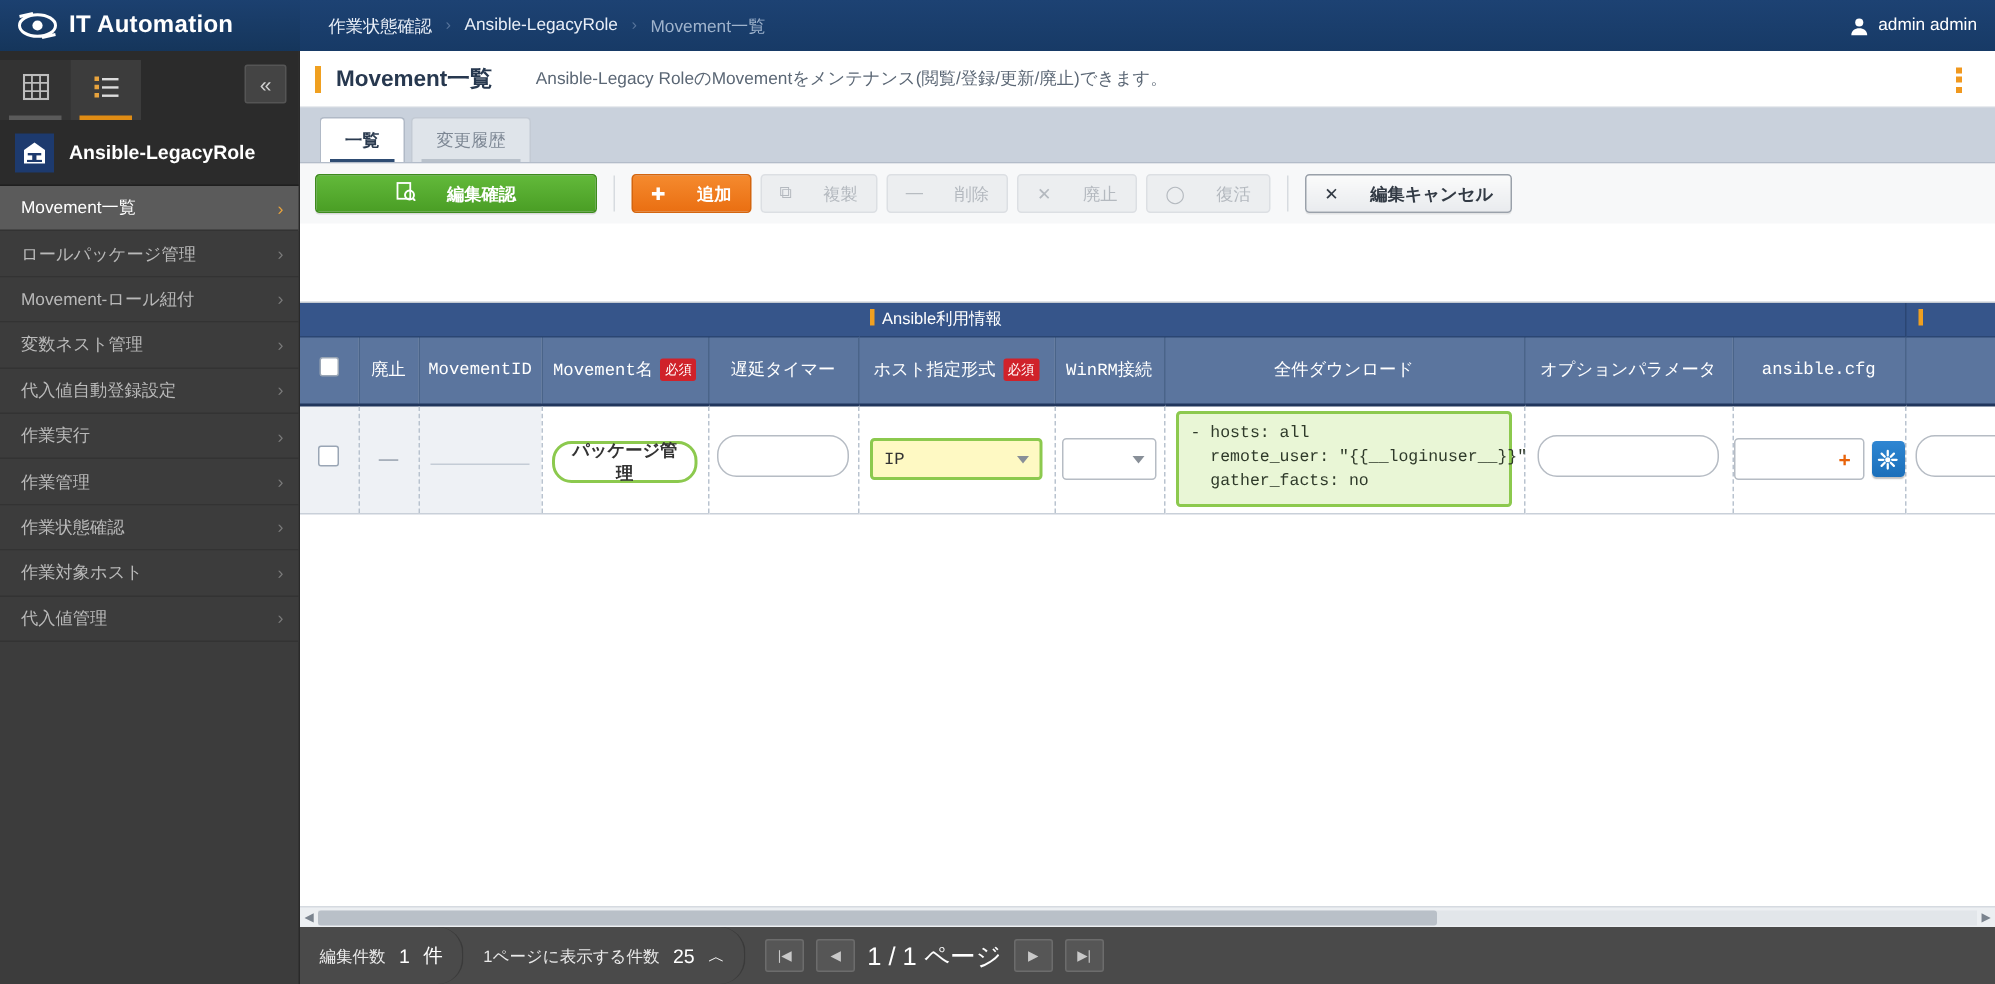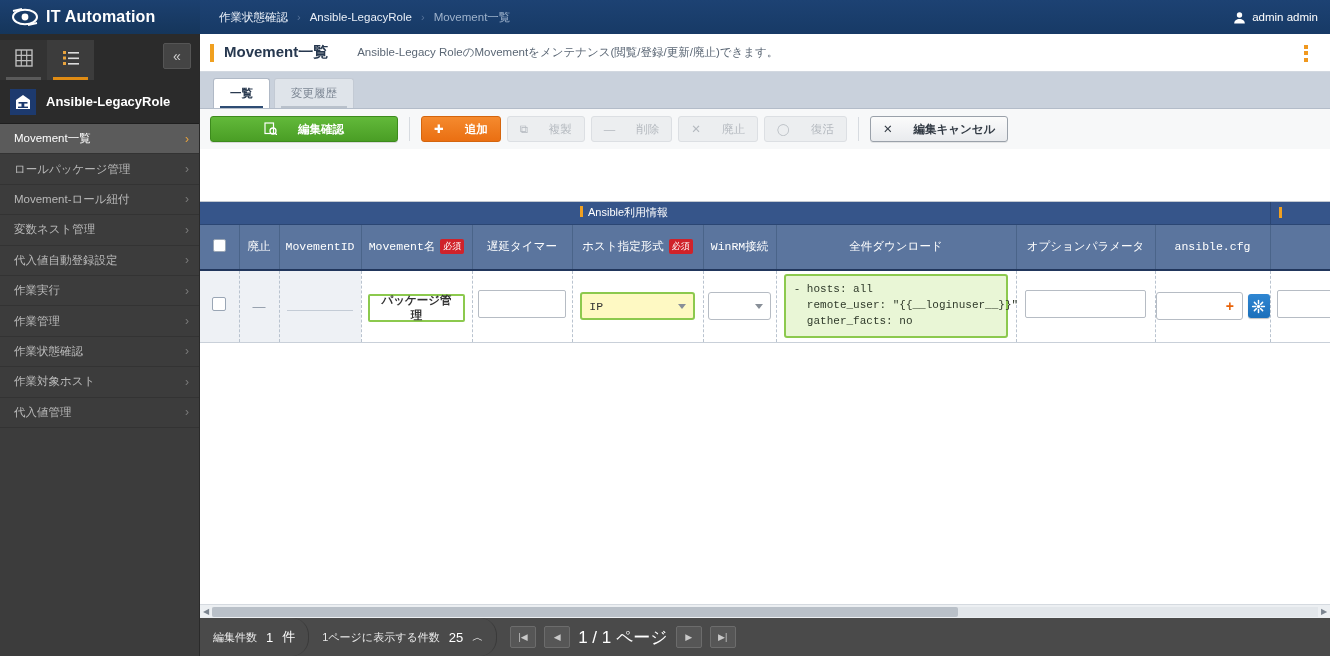--- a/index.html
+++ b/index.html
@@ -209,21 +209,21 @@
   tr.data-row td.white { background: #ffffff; }
   .row-cb {
     width: 14px; height: 14px; border: 1px solid #9aa6b5;
     background: #ffffff; display: inline-block; border-radius: 2px;
   }
   .dash { color: #8d98a6; font-size: 13px; }
   .idline {
     display: inline-block; width: 66px; height: 1px; background: #c4ccd6;
   }
   .cell-input {
-    width: 88%; height: 28px; border: 1px solid #b6bcc4; border-radius: 2px;
+    width: 88%; height: 28px; border: 1px solid #b6bcc4; border-radius: 13px;
     background: #ffffff; font-size: 11.5px; color: #333; padding: 0 7px;
     display: inline-flex; align-items: center;
     font-family: Liberation Sans, sans-serif;
   }
   .cell-input.green { border: 2px solid #8cc94e; background: #ffffff; font-weight: bold; }
   .cell-select {
     width: 88%; height: 28px; border: 1px solid #b6bcc4; border-radius: 3px;
     background: #ffffff; font-size: 11.5px; color: #333;
     display: inline-flex; align-items: center; padding: 0 7px;
     position: relative;

